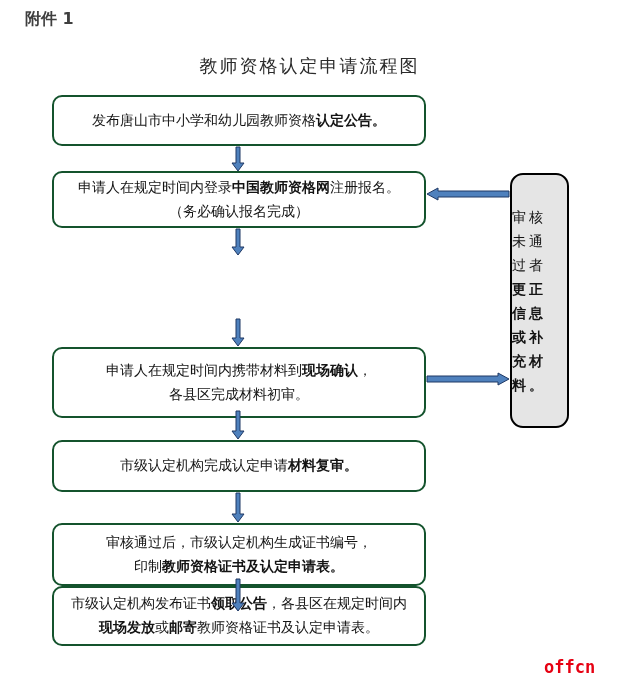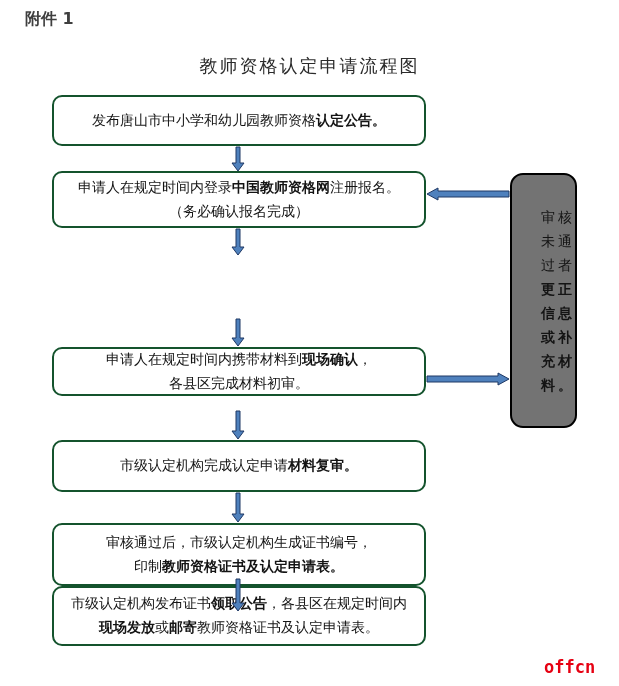--- a/index.html
+++ b/index.html
@@ -27,24 +27,24 @@
     border:2px solid #14532d;border-radius:10px;
     box-sizing:border-box;background:#fff;
     display:flex;flex-direction:column;justify-content:center;align-items:center;
     font-size:14px;line-height:1.7;color:#141414;
     font-family:"DejaVu Serif","Liberation Serif",serif;
     text-align:center;
   }
   .step .line{white-space:nowrap;}
   .b{font-weight:bold;}
   .side-box{
-    position:absolute;left:510px;top:173px;width:67px;height:255px;
+    position:absolute;left:510px;top:173px;width:59px;height:255px;
     border:2px solid #000;border-radius:13px;
-    box-sizing:border-box;background:#737373;
-    display:flex;flex-direction:column;justify-content:center;align-items:flex-end;
+    box-sizing:border-box;background:#e5e5e5;
+    display:flex;flex-direction:column;justify-content:center;align-items:flex-start;
     font-size:14px;line-height:24px;color:#141414;
     font-family:"DejaVu Serif","Liberation Serif",serif;
   }
   .side-box .vrow span{letter-spacing:3px;}
   .arrow{position:absolute;}
   .arrow polygon{
     fill:var(--arrow-fill,#4F81BD);
     stroke:var(--arrow-stroke,#1F3864);
     stroke-width:1;
   }
@@ -63,21 +63,21 @@
   <div class="attachment">附件 1</div>
   <h1 class="title">教师资格认定申请流程图</h1>
 
   <div class="step" style="top:95px;height:51px;">
       <div class="line"><span>发布唐山市中小学和幼儿园教师资格</span><span class="b">认定公告。</span></div>
     </div>
   <div class="step" style="top:171px;height:57px;">
       <div class="line"><span>申请人在规定时间内登录</span><span class="b">中国教师资格网</span><span>注册报名。</span></div>
       <div class="line"><span>（务必确认报名完成）</span></div>
     </div>
-  <div class="step" style="top:347px;height:49px;">
+  <div class="step" style="top:347px;height:71px;">
       <div class="line"><span>申请人在规定时间内携带材料到</span><span class="b">现场确认</span><span>，</span></div>
       <div class="line"><span>各县区完成材料初审。</span></div>
     </div>
   <div class="step" style="top:440px;height:52px;">
       <div class="line"><span>市级认定机构完成认定申请</span><span class="b">材料复审。</span></div>
     </div>
   <div class="step" style="top:523px;height:63px;">
       <div class="line"><span>审核通过后，市级认定机构生成证书编号，</span></div>
       <div class="line"><span>印制</span><span class="b">教师资格证书及认定申请表。</span></div>
     </div>

